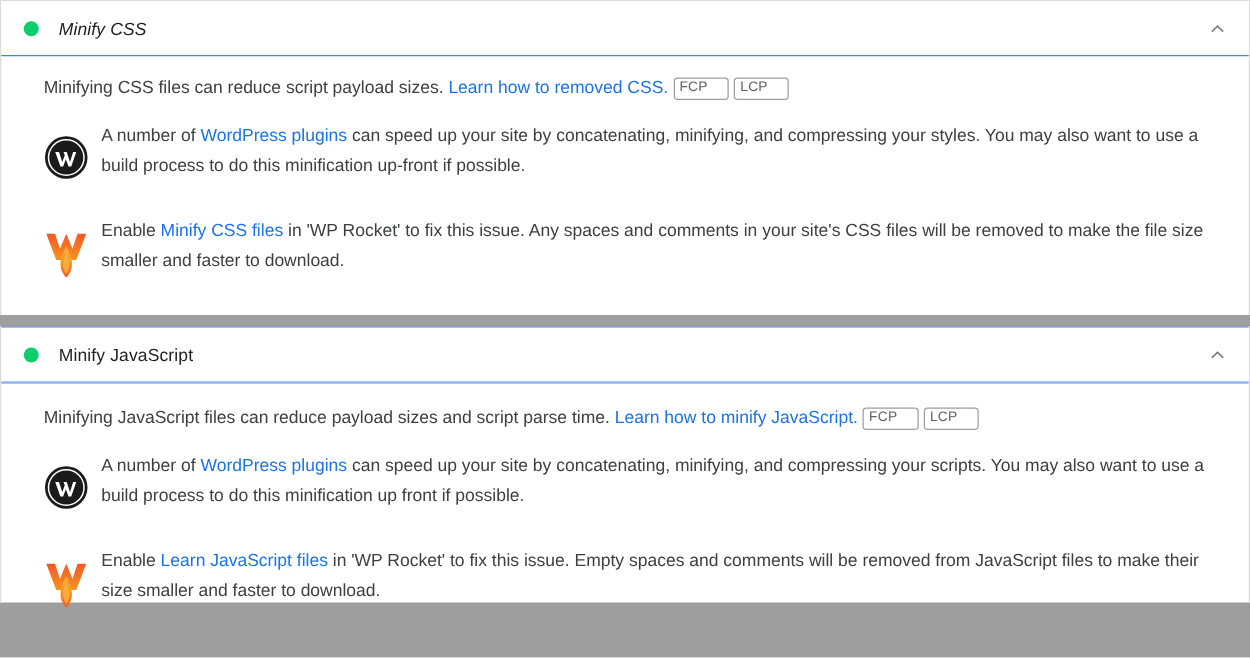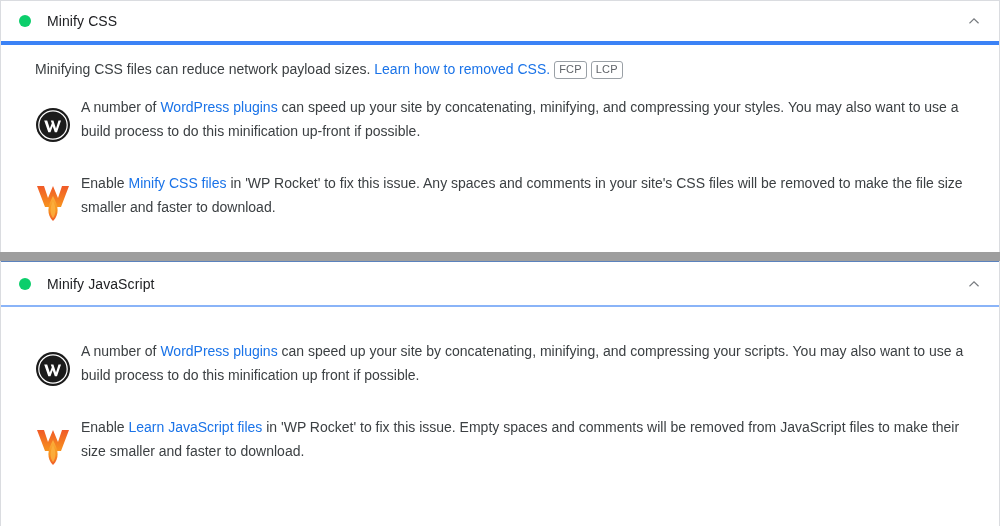--- a/index.html
+++ b/index.html
@@ -27,34 +27,35 @@
   .audit {
     background: #ffffff;
     box-sizing: border-box;
     position: absolute;
     left: 0;
     width: 1000px;
     border-left: 1px solid #dadce0;
     border-right: 1px solid #dadce0;
   }
   .audit--css  { top: 0;   height: 252px; border-top: 1px solid #dadce0; }
-  .audit--js   { top: 261px; height: 266px; }
+  .audit--js   { top: 261px; height: 221px; }
 
   
   .audit-header {
     height: 44px;
     display: flex;
     align-items: center;
     box-sizing: border-box;
     padding: 0 16px 0 18px;
     cursor: pointer;
     background: #ffffff;
   }
   .audit--css .audit-header {
-    border-bottom: 4px solid #3b82f6;
+    border-bottom: 1px solid #3b82f6;
+    font-style: italic;
   }
   .audit--js .audit-header {
     height: 46px;
     border-top: 1px solid #5b82bd;
     border-bottom: 2px solid #8ab4f8;
     background: #ffffff;
   }
 
   .status-dot {
     width: 12px;
@@ -102,21 +103,21 @@
     text-decoration: none;
   }
 
   .metric-chip {
     display: inline-block;
     font-size: 11px;
     line-height: 13px;
     color: #5f6368;
     border: 1px solid #9aa0a6;
     border-radius: 3px;
-    padding: 1px 4px 2px 4px;
+    padding: 1px 16px 2px 4px;
     margin-left: 4px;
     vertical-align: 1px;
     letter-spacing: .2px;
     font-family: "Liberation Sans", sans-serif;
   }
 
   .note {
     display: flex;
     align-items: flex-end;
     margin-top: 16px;
@@ -152,21 +153,21 @@
       <span class="audit-title">Minify CSS</span>
       <span>
         <svg class="chevron" viewBox="0 0 24 24" aria-hidden="true">
           <path d="M6.5 14.5 L12 9.2 L17.5 14.5" fill="none" stroke="#5f6368" stroke-width="1.6" stroke-linecap="square"></path>
         </svg>
       </span>
     </div>
 
     <div class="audit-body">
 
-      <p class="lead"><span>Minifying CSS files can reduce network payload sizes. </span><a class="link" href="#">Learn how to removed CSS.</a><span class="metric-chip">FCP</span><span class="metric-chip">LCP</span></p>
+      <p class="lead"><span>Minifying CSS files can reduce script payload sizes. </span><a class="link" href="#">Learn how to removed CSS.</a><span class="metric-chip">FCP</span><span class="metric-chip">LCP</span></p>
 
       <div class="note">
         <span class="note-icon">
           <svg width="36" height="36" viewBox="0 0 36 36" aria-hidden="true">
             <circle cx="18" cy="18" r="17" fill="#1b1b1b"></circle>
             <circle cx="18" cy="18" r="14.2" fill="none" stroke="#ffffff" stroke-width="1.2"></circle>
             <path d="M9.2 13.6h3.0l2.6 8.0 2.0-5.4-1.0-2.6h2.6l2.6 8.0 2.5-8.0h2.5l-4.0 11.6h-2.2l-2.1-5.9-2.2 5.9h-2.2z" fill="#ffffff"></path>
           </svg>
         </span>
         <p class="note-text"><span>A number of </span><a class="link" href="#">WordPress plugins</a><span> can speed up your site by concatenating, minifying, and compressing your styles. You may also want to use a build process to do this minification up-front if possible.</span></p>
@@ -204,20 +205,21 @@
       <span class="audit-title">Minify JavaScript</span>
       <span>
         <svg class="chevron" viewBox="0 0 24 24" aria-hidden="true">
           <path d="M6.5 14.5 L12 9.2 L17.5 14.5" fill="none" stroke="#5f6368" stroke-width="1.6" stroke-linecap="square"></path>
         </svg>
       </span>
     </div>
 
     <div class="audit-body">
 
+      <p class="lead"><span>Minifying JavaScript files can reduce payload sizes and script parse time. </span><a class="link" href="#">Learn how to minify JavaScript.</a><span class="metric-chip">FCP</span><span class="metric-chip">LCP</span></p>
 
       <div class="note">
         <span class="note-icon">
           <svg width="36" height="36" viewBox="0 0 36 36" aria-hidden="true">
             <circle cx="18" cy="18" r="17" fill="#1b1b1b"></circle>
             <circle cx="18" cy="18" r="14.2" fill="none" stroke="#ffffff" stroke-width="1.2"></circle>
             <path d="M9.2 13.6h3.0l2.6 8.0 2.0-5.4-1.0-2.6h2.6l2.6 8.0 2.5-8.0h2.5l-4.0 11.6h-2.2l-2.1-5.9-2.2 5.9h-2.2z" fill="#ffffff"></path>
           </svg>
         </span>
         <p class="note-text"><span>A number of </span><a class="link" href="#">WordPress plugins</a><span> can speed up your site by concatenating, minifying, and compressing your scripts. You may also want to use a build process to do this minification up front if possible.</span></p>

